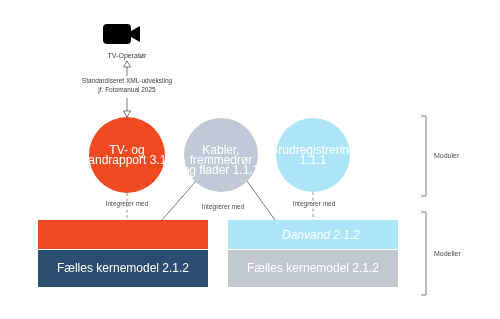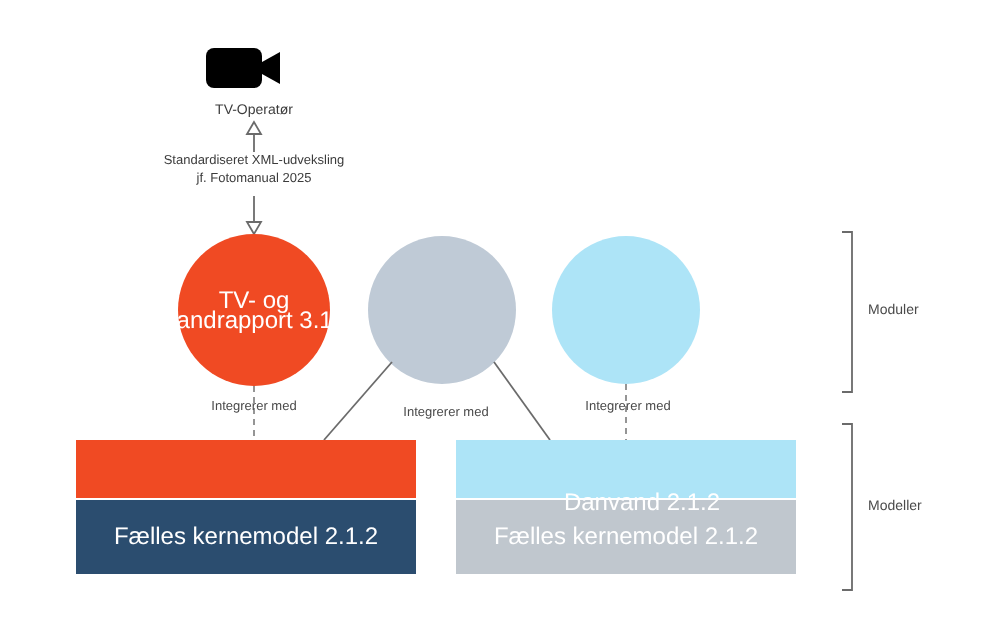--- a/index.html
+++ b/index.html
@@ -108,25 +108,29 @@
     <path d="M421 212 L426 212 L426 295 L421 295" fill="none" stroke="#6b6b6b" stroke-width="0.9"></path>
   </svg>
 
   <div class="actor-caption" style="left:77px; top:51px; width:100px;">TV-Operatør</div>
 
   <div class="flow-note" style="left:57px; top:77px; width:140px;">Standardiseret XML-udveksling
 jf. Fotomanual 2025</div>
 
   <div class="node-text" style="left:77px; top:145px; width:100px;">TV- og
 brandrapport 3.1.2</div>
+  <div class="node-text" style="left:171px; top:145px; width:100px;">Kabler, fremmedrør
+og flader 1.1.1</div>
+  <div class="node-text" style="left:263px; top:145px; width:100px;">Brudregistrering
+1.1.1</div>
 
   <div class="edge-label" style="left:87px; top:200px; width:80px;">Integrerer med</div>
   <div class="edge-label" style="left:183px; top:203px; width:80px;">Integrerer med</div>
   <div class="edge-label" style="left:274px; top:200px; width:80px;">Integrerer med</div>
 
   <div class="node-text" style="left:38px; top:263px; width:170px;">Fælles kernemodel 2.1.2</div>
-  <div class="node-text" style="left:228px; top:246px; width:186px;">Danvand 2.1.2</div>
+  <div class="node-text" style="left:228px; top:230px; width:186px;font-style:italic;">Danvand 2.1.2</div>
   <div class="node-text" style="left:228px; top:263px; width:170px;">Fælles kernemodel 2.1.2</div>
 
   <div class="bracket-label" style="left:434px; top:151px;">Moduler</div>
   <div class="bracket-label" style="left:434px; top:249px;">Modeller</div>
 
 </div>
 
 </body></html>

